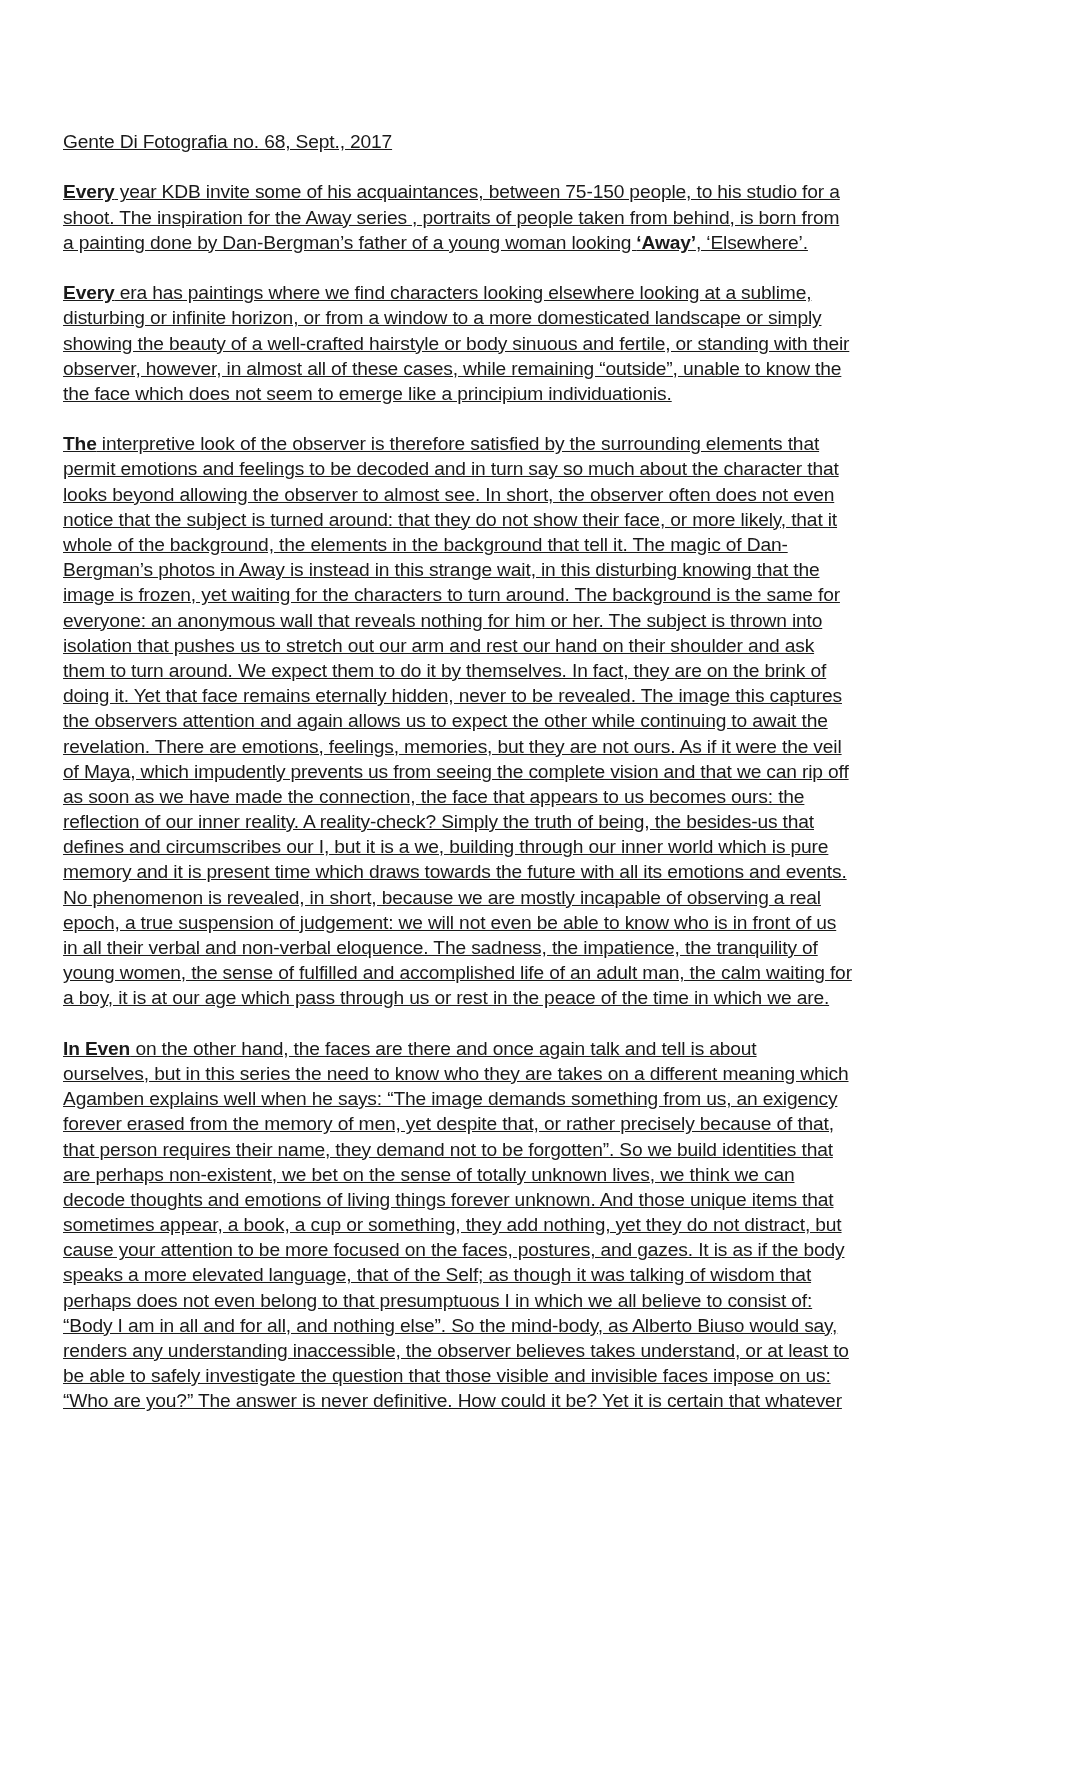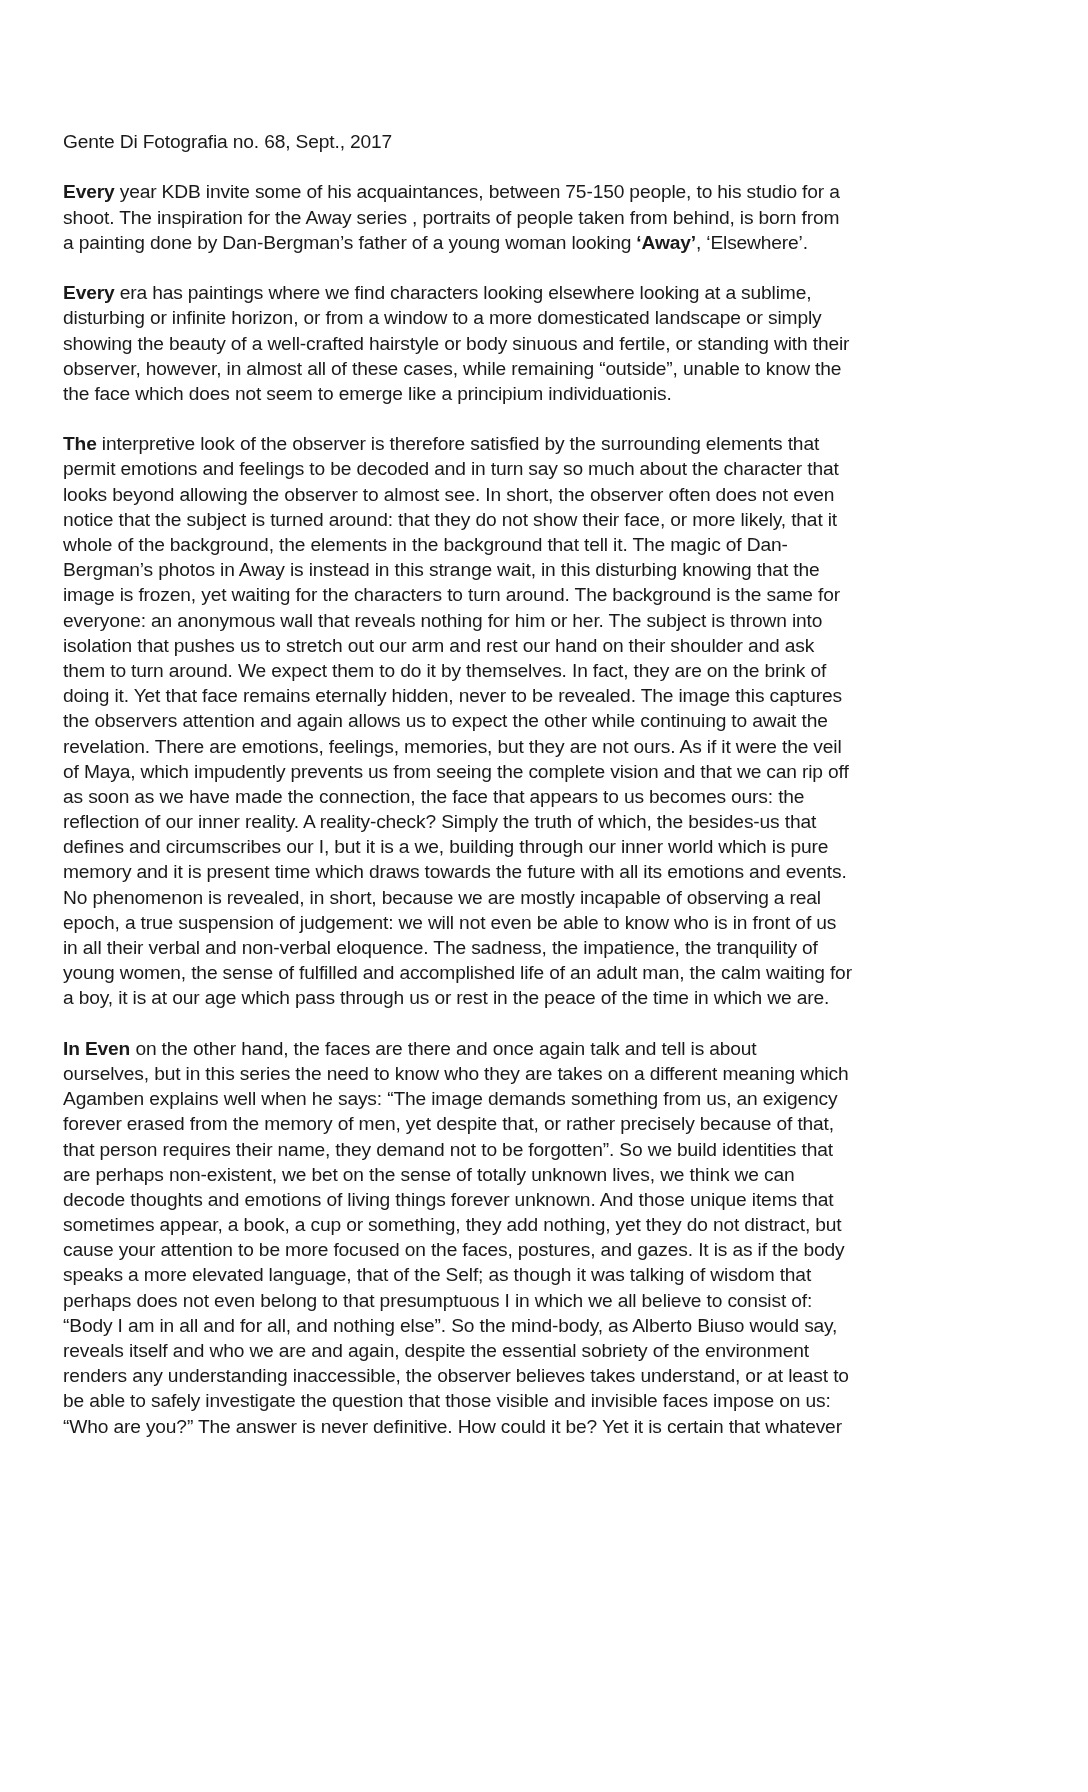--- a/index.html
+++ b/index.html
@@ -3,21 +3,21 @@
   <meta charset="utf-8">
   <style>
     html, body { margin: 0; padding: 0; background: #ffffff; }
     body { width: 1088px; height: 1792px; position: relative; overflow: hidden; }
     .page {
       position: absolute; left: 63px; top: 129px; width: 1000px;
       font-family: "Liberation Sans", sans-serif;
       font-size: 19.2px; line-height: 25.2px; color: #1a1a1a;
       letter-spacing: -0.15px;
     }
-    .line { white-space: pre; display: block; height: 25.2px; }
+    .line { white-space: pre; display: block; height: 25.2px; text-decoration: underline; }
     .para { margin: 0 0 25.2px 0; }
     .header { margin: 0 0 25.2px 0; }
     b { font-weight: bold; }
   </style>
 </head>
 <body>
 
 <div class="page">
   <div class="header">
     <span class="line">Gente Di Fotografia no. 68, Sept., 2017</span>
@@ -44,21 +44,21 @@
       <span class="line">Bergman’s photos in Away is instead in this strange wait, in this disturbing knowing that the</span>
       <span class="line">image is frozen, yet waiting for the characters to turn around. The background is the same for</span>
       <span class="line">everyone: an anonymous wall that reveals nothing for him or her. The subject is thrown into</span>
       <span class="line">isolation that pushes us to stretch out our arm and rest our hand on their shoulder and ask</span>
       <span class="line">them to turn around. We expect them to do it by themselves. In fact, they are on the brink of</span>
       <span class="line">doing it. Yet that face remains eternally hidden, never to be revealed. The image this captures</span>
       <span class="line">the observers attention and again allows us to expect the other while continuing to await the</span>
       <span class="line">revelation. There are emotions, feelings, memories, but they are not ours. As if it were the veil</span>
       <span class="line">of Maya, which impudently prevents us from seeing the complete vision and that we can rip off</span>
       <span class="line">as soon as we have made the connection, the face that appears to us becomes ours: the</span>
-      <span class="line">reflection of our inner reality. A reality-check? Simply the truth of which, the besides-us that</span>
+      <span class="line">reflection of our inner reality. A reality-check? Simply the truth of being, the besides-us that</span>
       <span class="line">defines and circumscribes our I, but it is a we, building through our inner world which is pure</span>
       <span class="line">memory and it is present time which draws towards the future with all its emotions and events.</span>
       <span class="line">No phenomenon is revealed, in short, because we are mostly incapable of observing a real</span>
       <span class="line">epoch, a true suspension of judgement: we will not even be able to know who is in front of us</span>
       <span class="line">in all their verbal and non-verbal eloquence. The sadness, the impatience, the tranquility of</span>
       <span class="line">young women, the sense of fulfilled and accomplished life of an adult man, the calm waiting for</span>
       <span class="line">a boy, it is at our age which pass through us or rest in the peace of the time in which we are.</span>
     </div>
   <div class="para" id="p3">
       <span class="line"><b>In Even</b> on the other hand, the faces are there and once again talk and tell is about</span>
@@ -66,18 +66,17 @@
       <span class="line">Agamben explains well when he says: “The image demands something from us, an exigency</span>
       <span class="line">forever erased from the memory of men, yet despite that, or rather precisely because of that,</span>
       <span class="line">that person requires their name, they demand not to be forgotten”. So we build identities that</span>
       <span class="line">are perhaps non-existent, we bet on the sense of totally unknown lives, we think we can</span>
       <span class="line">decode thoughts and emotions of living things forever unknown. And those unique items that</span>
       <span class="line">sometimes appear, a book, a cup or something, they add nothing, yet they do not distract, but</span>
       <span class="line">cause your attention to be more focused on the faces, postures, and gazes. It is as if the body</span>
       <span class="line">speaks a more elevated language, that of the Self; as though it was talking of wisdom that</span>
       <span class="line">perhaps does not even belong to that presumptuous I in which we all believe to consist of:</span>
       <span class="line">“Body I am in all and for all, and nothing else”. So the mind-body, as Alberto Biuso would say,</span>
-      <span class="line">reveals itself and who we are and again, despite the essential sobriety of the environment</span>
       <span class="line">renders any understanding inaccessible, the observer believes takes understand, or at least to</span>
       <span class="line">be able to safely investigate the question that those visible and invisible faces impose on us:</span>
       <span class="line">“Who are you?” The answer is never definitive. How could it be? Yet it is certain that whatever</span>
     </div>
 </div>
 
 </body></html>

